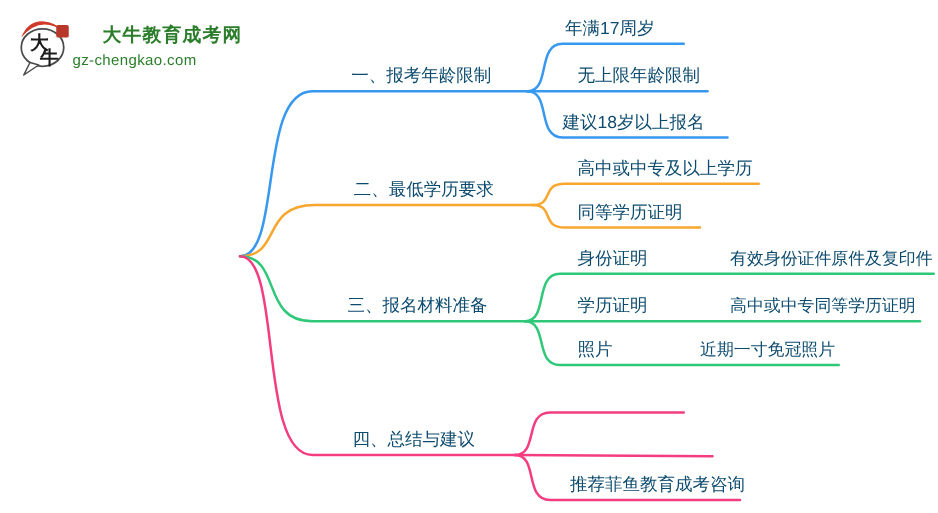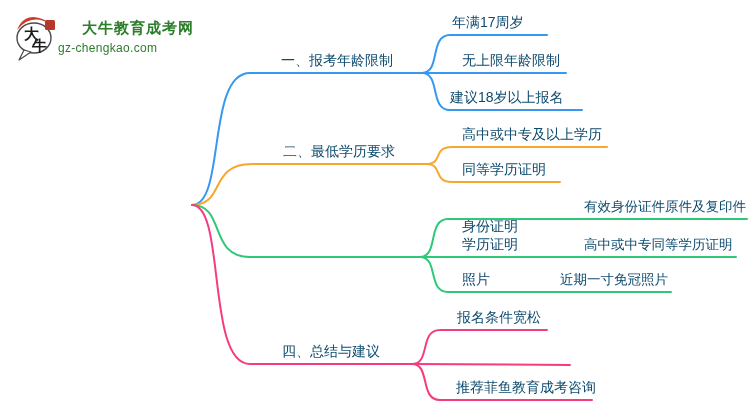--- a/index.html
+++ b/index.html
@@ -80,24 +80,24 @@
 
   <div class="node branch-label" style="left:252px;top:51px;width:170px;">一、报考年龄限制</div>
   <div class="node" style="left:452px;top:13px;">年满17周岁</div>
   <div class="node" style="left:462px;top:51px;">无上限年龄限制</div>
   <div class="node" style="left:450px;top:88px;">建议18岁以上报名</div>
 
   <div class="node branch-label" style="left:252px;top:142px;width:174px;">二、最低学历要求</div>
   <div class="node" style="left:462px;top:125px;">高中或中专及以上学历</div>
   <div class="node" style="left:462px;top:160px;">同等学历证明</div>
 
-  <div class="node" style="left:462px;top:197px;margin-top:20px;">身份证明</div>
+  <div class="node branch-label" style="left:248px;top:235px;width:172px;">三、报名材料准备</div>
+  <div class="node" style="left:462px;top:197px;">身份证明</div>
   <div class="node grand" style="left:584px;top:198px;">有效身份证件原件及复印件</div>
   <div class="node" style="left:462px;top:235px;">学历证明</div>
   <div class="node grand" style="left:584px;top:236px;">高中或中专同等学历证明</div>
   <div class="node" style="left:462px;top:270px;">照片</div>
   <div class="node grand" style="left:560px;top:271px;font-family:Liberation Serif, serif;">近期一寸免冠照片</div>
 
   <div class="node branch-label" style="left:250px;top:342px;width:162px;">四、总结与建议</div>
-  <div class="node" style="left:457px;top:308px;">报名条件宽松</div>
   <div class="node" style="left:456px;top:378px;">推荐菲鱼教育成考咨询</div>
 
 </div>
 
 </body></html>

